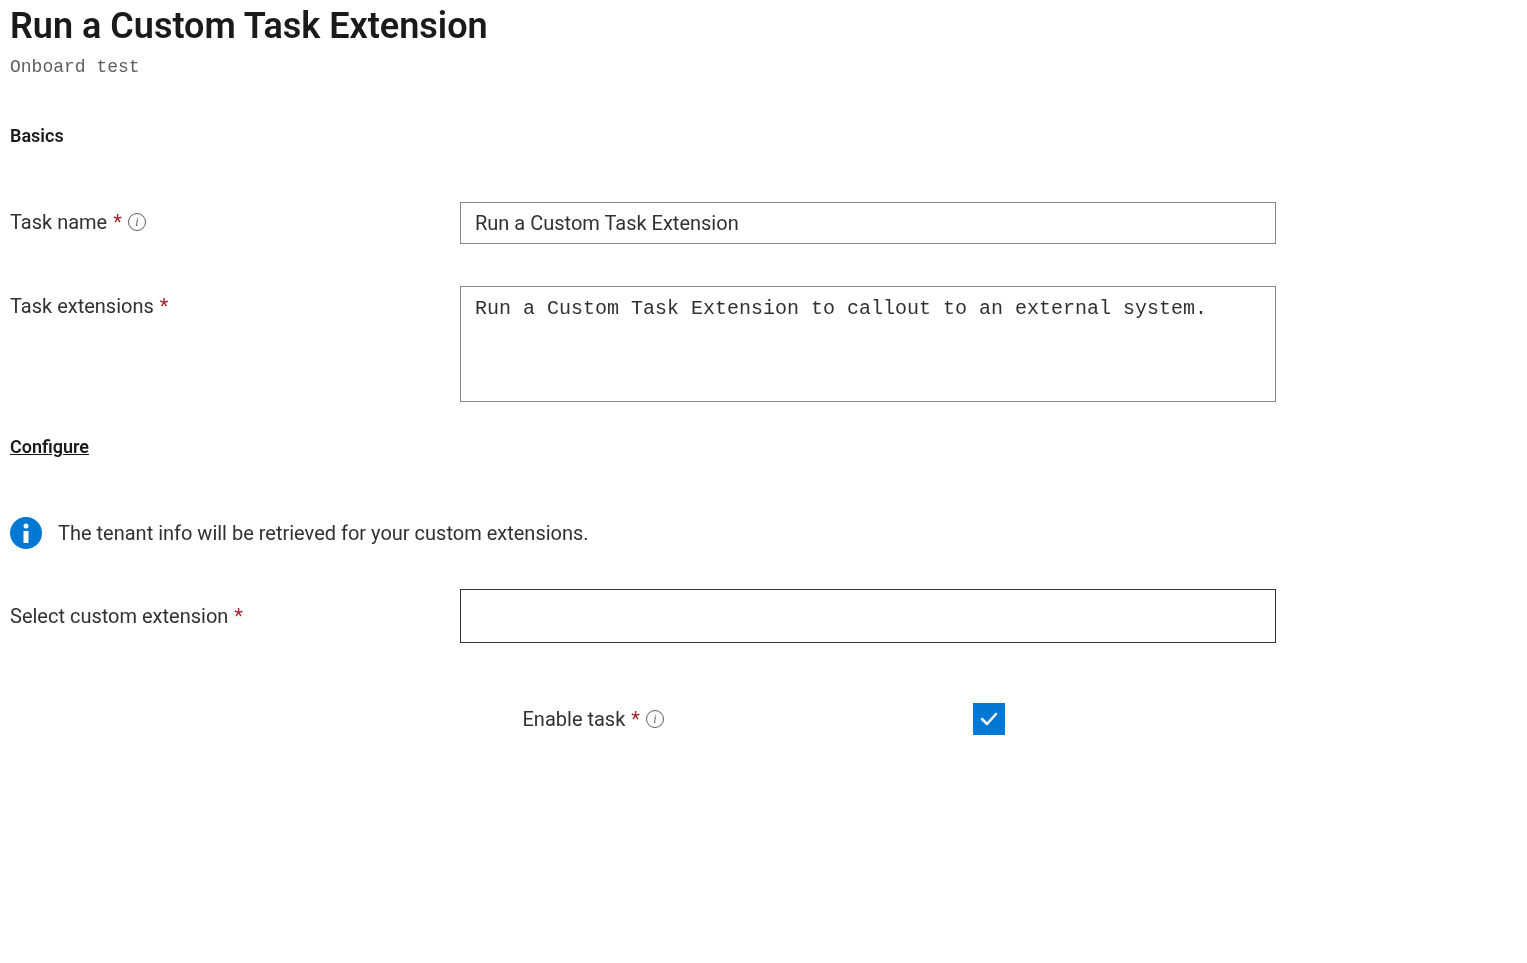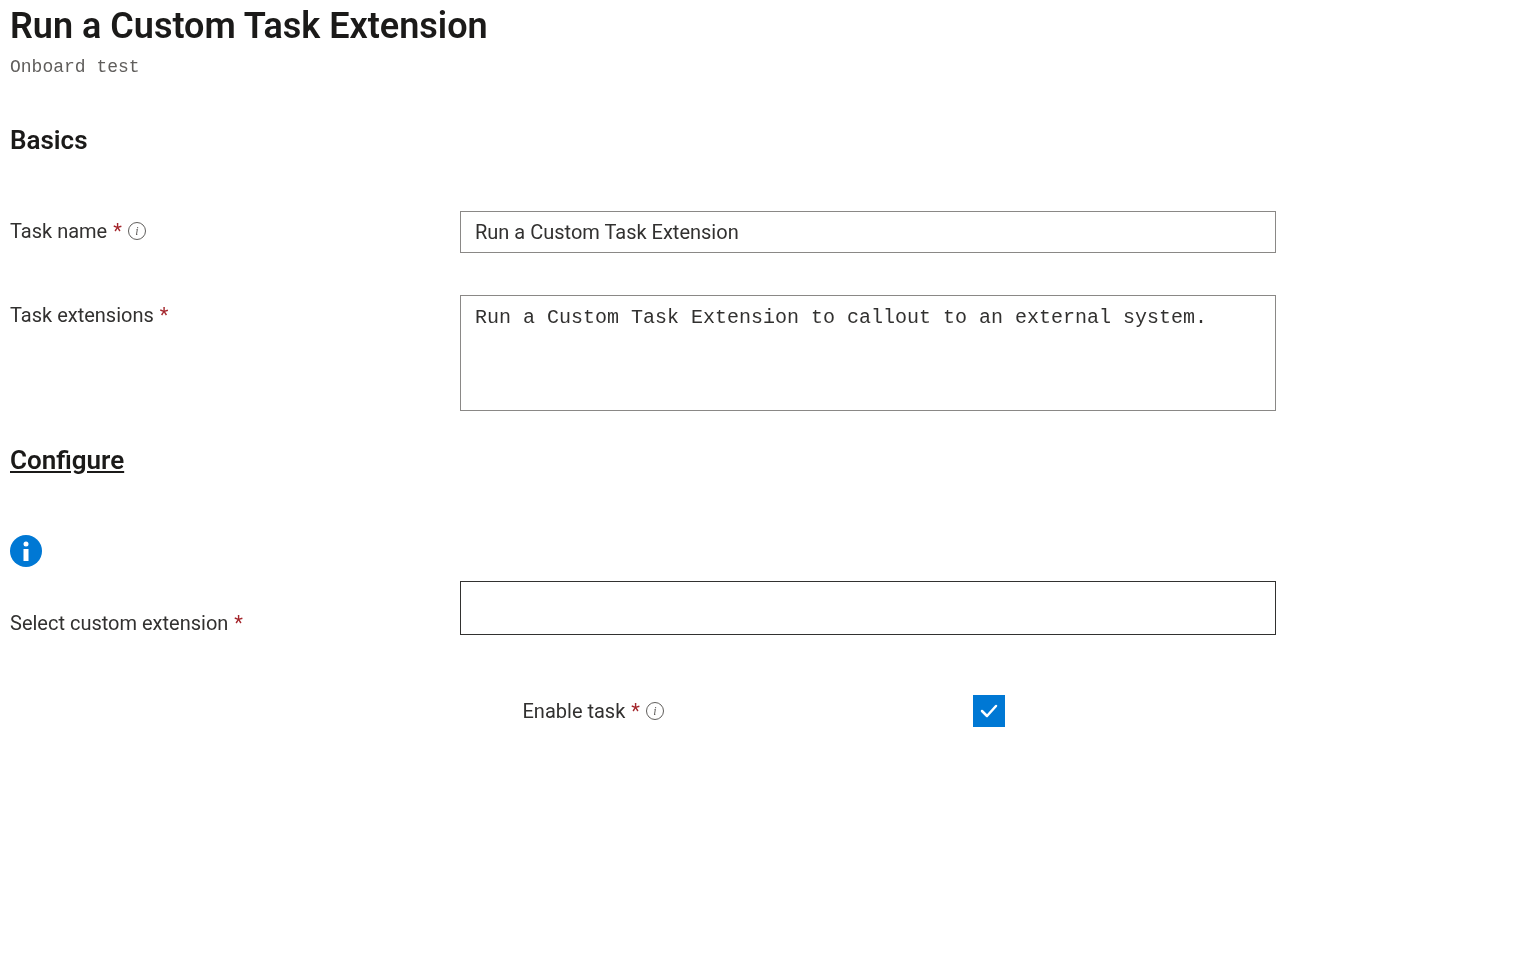--- a/index.html
+++ b/index.html
@@ -21,21 +21,21 @@
       line-height: 1.25;
       margin-top: 4px;
     }
     .subtitle {
       font-size: 18px;
       color: #605e5c;
       margin-top: 8px;
       font-family: Liberation Mono, monospace;
     }
     .section-heading {
-      font-size: 26px;
+      font-size: 18px;
       font-weight: 600;
       color: #1b1a19;
     }
     .section-heading.basics {
       margin-top: 48px;
     }
     .section-heading.configure {
       margin-top: 30px;
       text-decoration: underline;
     }
@@ -43,22 +43,22 @@
       display: flex;
       align-items: flex-start;
     }
     .form-row.first {
       margin-top: 56px;
     }
     .form-row.second {
       margin-top: 42px;
     }
     .form-row.extension {
-      margin-top: 14px;
-      align-items: flex-end;
+      margin-top: 40px;
+      align-items: center;
     }
     .form-row.enable {
       margin-top: 60px;
       align-items: center;
       justify-content: center;
     }
     .label-col {
       width: 450px;
       padding-top: 8px;
       font-size: 20px;
@@ -190,20 +190,21 @@
 
 <h2 class="section-heading configure">Configure</h2>
 
 <div class="info-banner-row">
   <span class="info-badge">
     <svg viewBox="0 0 12 20" fill="none">
       <circle cx="6" cy="3" r="2.5" fill="#ffffff"></circle>
       <rect x="3.5" y="8" width="5" height="12" fill="#ffffff"></rect>
     </svg>
   </span>
+  <span class="info-text">The tenant info will be retrieved for your custom extensions.</span>
 </div>
 
 <div class="form-row extension">
   <div class="label-col nopad">
     <span>Select custom extension</span>
     <span class="required">*</span>
   </div>
   <div class="field-col">
     <input type="text" class="select-input" value="" style="">
   </div>

